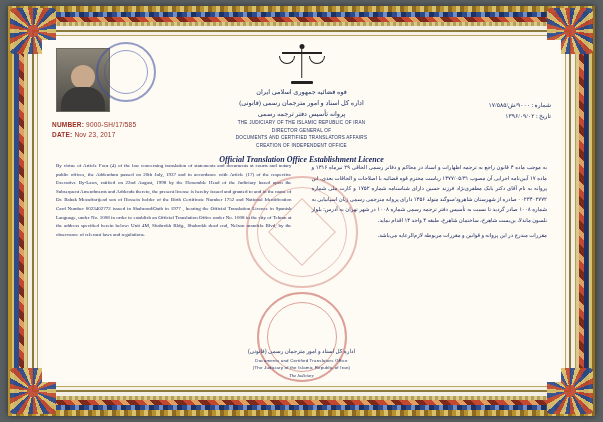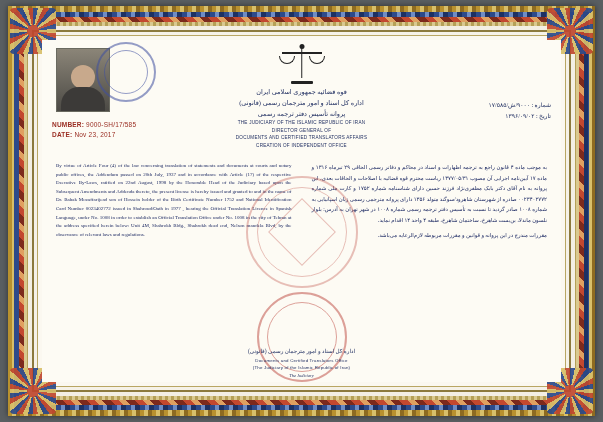--- a/index.html
+++ b/index.html
@@ -213,20 +213,21 @@
           <div class="pan r"></div>
           <div class="base"></div>
         </div>
         <div class="fa-line">قوه قضائیه جمهوری اسلامی ایران</div>
         <div class="fa-line">اداره کل اسناد و امور مترجمان رسمی (قانونی)</div>
         <div class="fa-line">پروانه تأسیس دفتر ترجمه رسمی</div>
         <div class="en-line">THE JUDICIARY OF THE ISLAMIC REPUBLIC OF IRAN</div>
         <div class="en-line">DIRECTOR GENERAL OF</div>
         <div class="en-line">DOCUMENTS AND CERTIFIED TRANSLATORS AFFAIRS</div>
         <div class="en-line">CREATION OF INDEPENDENT OFFICE</div>
+        <div class="title-ital">Official Translation Office Establishment Licence</div>
       </div>
 
       <div class="right-head">
         <div>
           <span>شماره :</span>
           <span>۹۰۰۰/ش/۱۷/۵۸۵</span>
         </div>
         <div>
           <span>تاریخ :</span>
           <span>۱۳۹۶/۰۹/۰۲</span>

